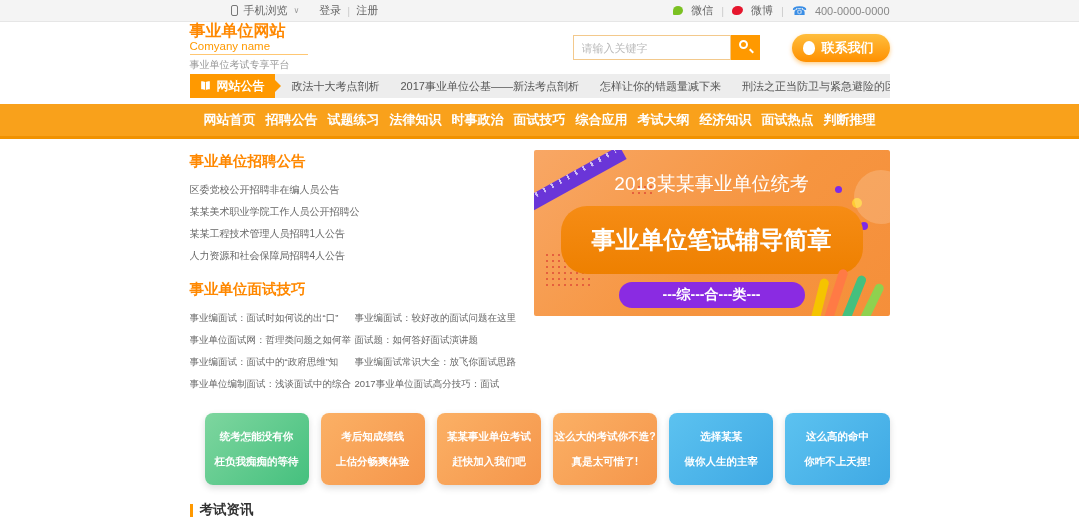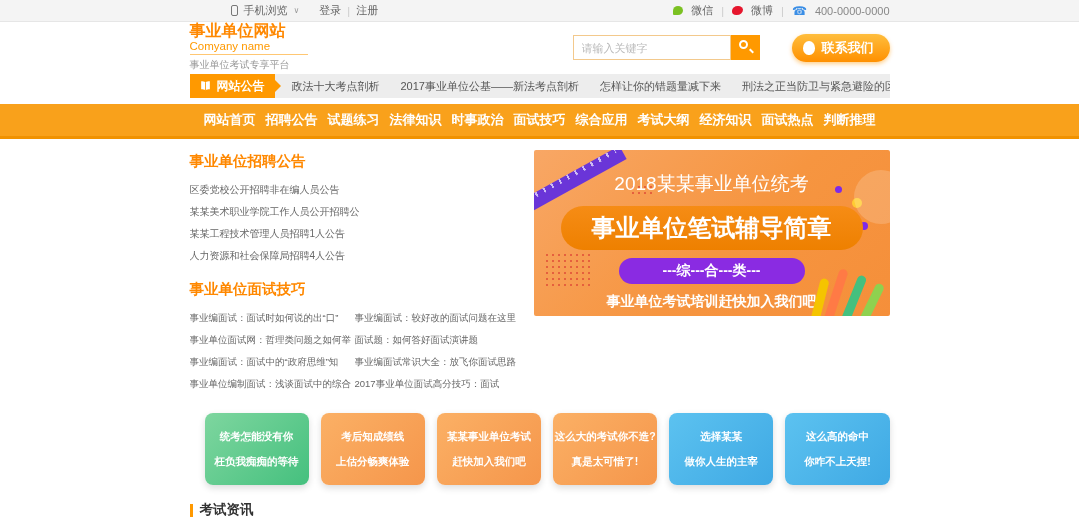--- a/index.html
+++ b/index.html
@@ -61,21 +61,21 @@
   .plain-list li { line-height:22px; white-space:nowrap; overflow:hidden; cursor:pointer; }
   .interview-title { margin-top:13px; }
   .interview-grid { display:grid; grid-template-columns:163px 163px; column-gap:2px; font-size:9.5px; color:#666; }
   .interview-grid span { line-height:22px; white-space:nowrap; overflow:hidden; cursor:pointer; }
 
   
   .banner { position:relative; flex:1; height:166px; border-radius:2px; overflow:hidden; text-align:center;
     color:#fff; background:linear-gradient(135deg,#f8a765 0%,#f69540 55%,#f58f3a 100%); cursor:pointer;margin-left:10px; }
   .banner-line1 { margin-top:21px; font-size:19px; position:relative; z-index:2; }
   .banner-pill1 { margin:9px auto 0; width:302px; background:linear-gradient(#f68c15,#ee8000);
-    border-radius:26px; font-size:24px; font-weight:bold; padding:6px 0; position:relative; z-index:2; }
+    border-radius:26px; font-size:24px; font-weight:bold; padding:18px 0; position:relative; z-index:2; }
   .banner-pill2 { margin:8px auto 0; width:186px; background:#8a2be2; border-radius:15px;
     font-size:14px; font-weight:bold; padding:4px 0; position:relative; z-index:2; }
   .banner-line4 { margin-top:9px; font-size:14px; font-weight:bold; position:relative; z-index:2; }
   .ruler { position:absolute; top:22px; left:-16px; width:112px; height:15px; background:#6a35d8;
     transform:rotate(-29deg); }
   .ruler::before { content:''; position:absolute; top:0; left:6px; right:6px; height:5px;
     background:repeating-linear-gradient(90deg,#cdbaf5 0 2px,transparent 2px 9px); }
   .deco-dot { position:absolute; border-radius:50%; }
   .dot-purple { width:7px; height:7px; background:#7d2ae8; right:48px; top:36px; }
   .dot-yellow { width:10px; height:10px; background:#ffcc33; right:28px; top:48px; }

